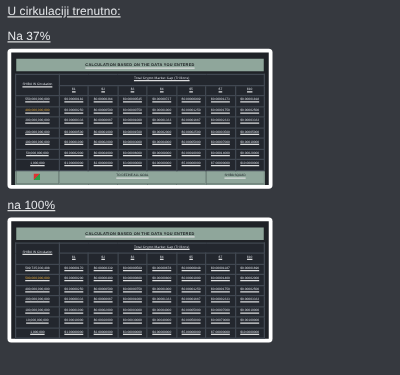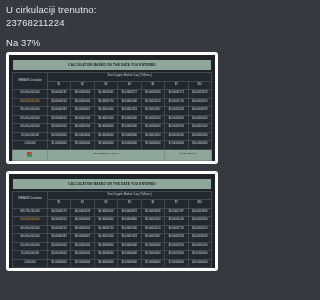--- a/index.html
+++ b/index.html
@@ -2,21 +2,21 @@
 <html><head>
 <meta charset="utf-8">
 <style>
   html,body{margin:0;padding:0;}
   body{
     width:224px;height:300px;overflow:hidden;
     background:#36393f;
     font-family:"Liberation Sans",sans-serif;
     color:#dcddde;
   }
-  .page{width:224px;height:284px;position:relative;}
+  .page{width:224px;height:284px;position:relative;text-decoration:underline;}
 
   .msg-text{
     font-size:9.5px;
     line-height:13px;
     padding:3px 6px 0 6px;
     color:#e3e5e8;
     letter-spacing:.1px;
   }
   .msg-text .line{display:block;white-space:nowrap;}
   .spacer{height:4px;}
@@ -100,21 +100,20 @@
     vertical-align:middle;
   }
 </style>
 </head>
 <body>
 
 <div class="page">
 
   <div class="msg-text">
     <span class="line">U cirkulaciji trenutno:</span>
-    <span class="line">23768211224</span>
   </div>
   <div class="spacer"></div>
   <div class="msg-text">
     <span class="line">Na 37%</span>
   </div>
 
   <div class="card">
     <div class="shot">
       <div class="banner">CALCULATION BASED ON THE DATA YOU ENTERED</div>
       <table class="grid">
@@ -211,20 +210,23 @@
             <td class="logo"><span class="logo-mark"></span></td>
             <td colspan="5">TO DEFINE ALL GOAL</td>
             <td colspan="2">SHIBA SQUAD</td>
           </tr>
         </tfoot>
       </table>
     </div>
   </div>
 
   <div class="spacer"></div>
+  <div class="msg-text">
+    <span class="line">na 100%</span>
+  </div>
 
   <div class="card">
     <div class="shot">
       <div class="banner">CALCULATION BASED ON THE DATA YOU ENTERED</div>
       <table class="grid">
         <thead>
           <tr>
             <th class="corner" rowspan="2">SHIBA IN
 Circulation</th>
             <th class="span" colspan="7">Total Crypto Market Cap (Trillions)</th>

